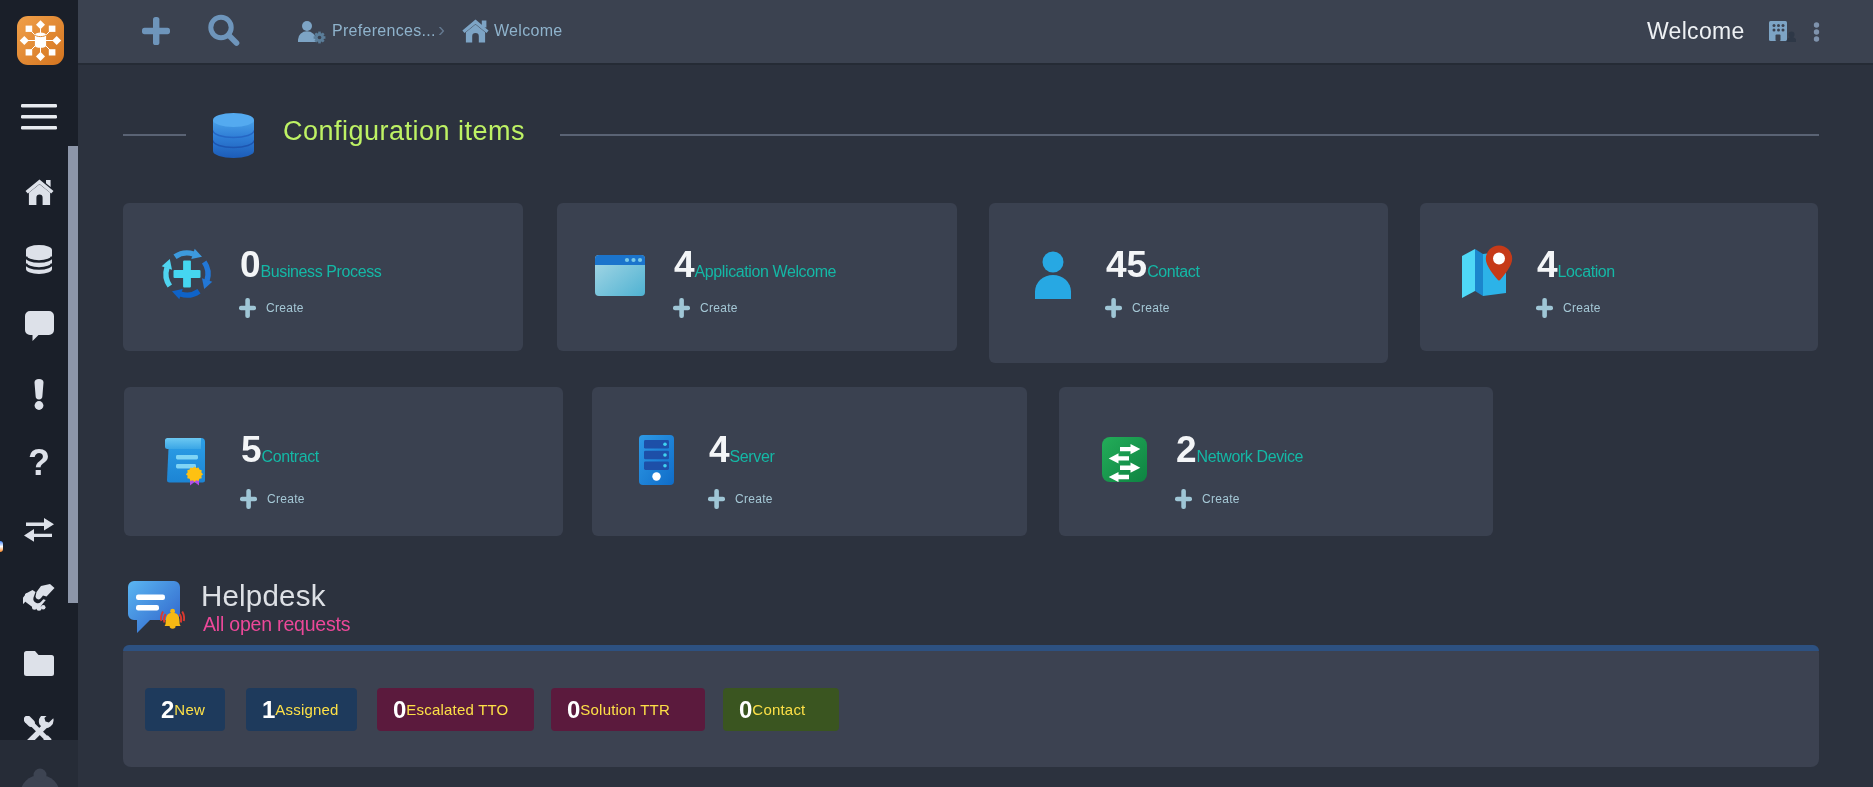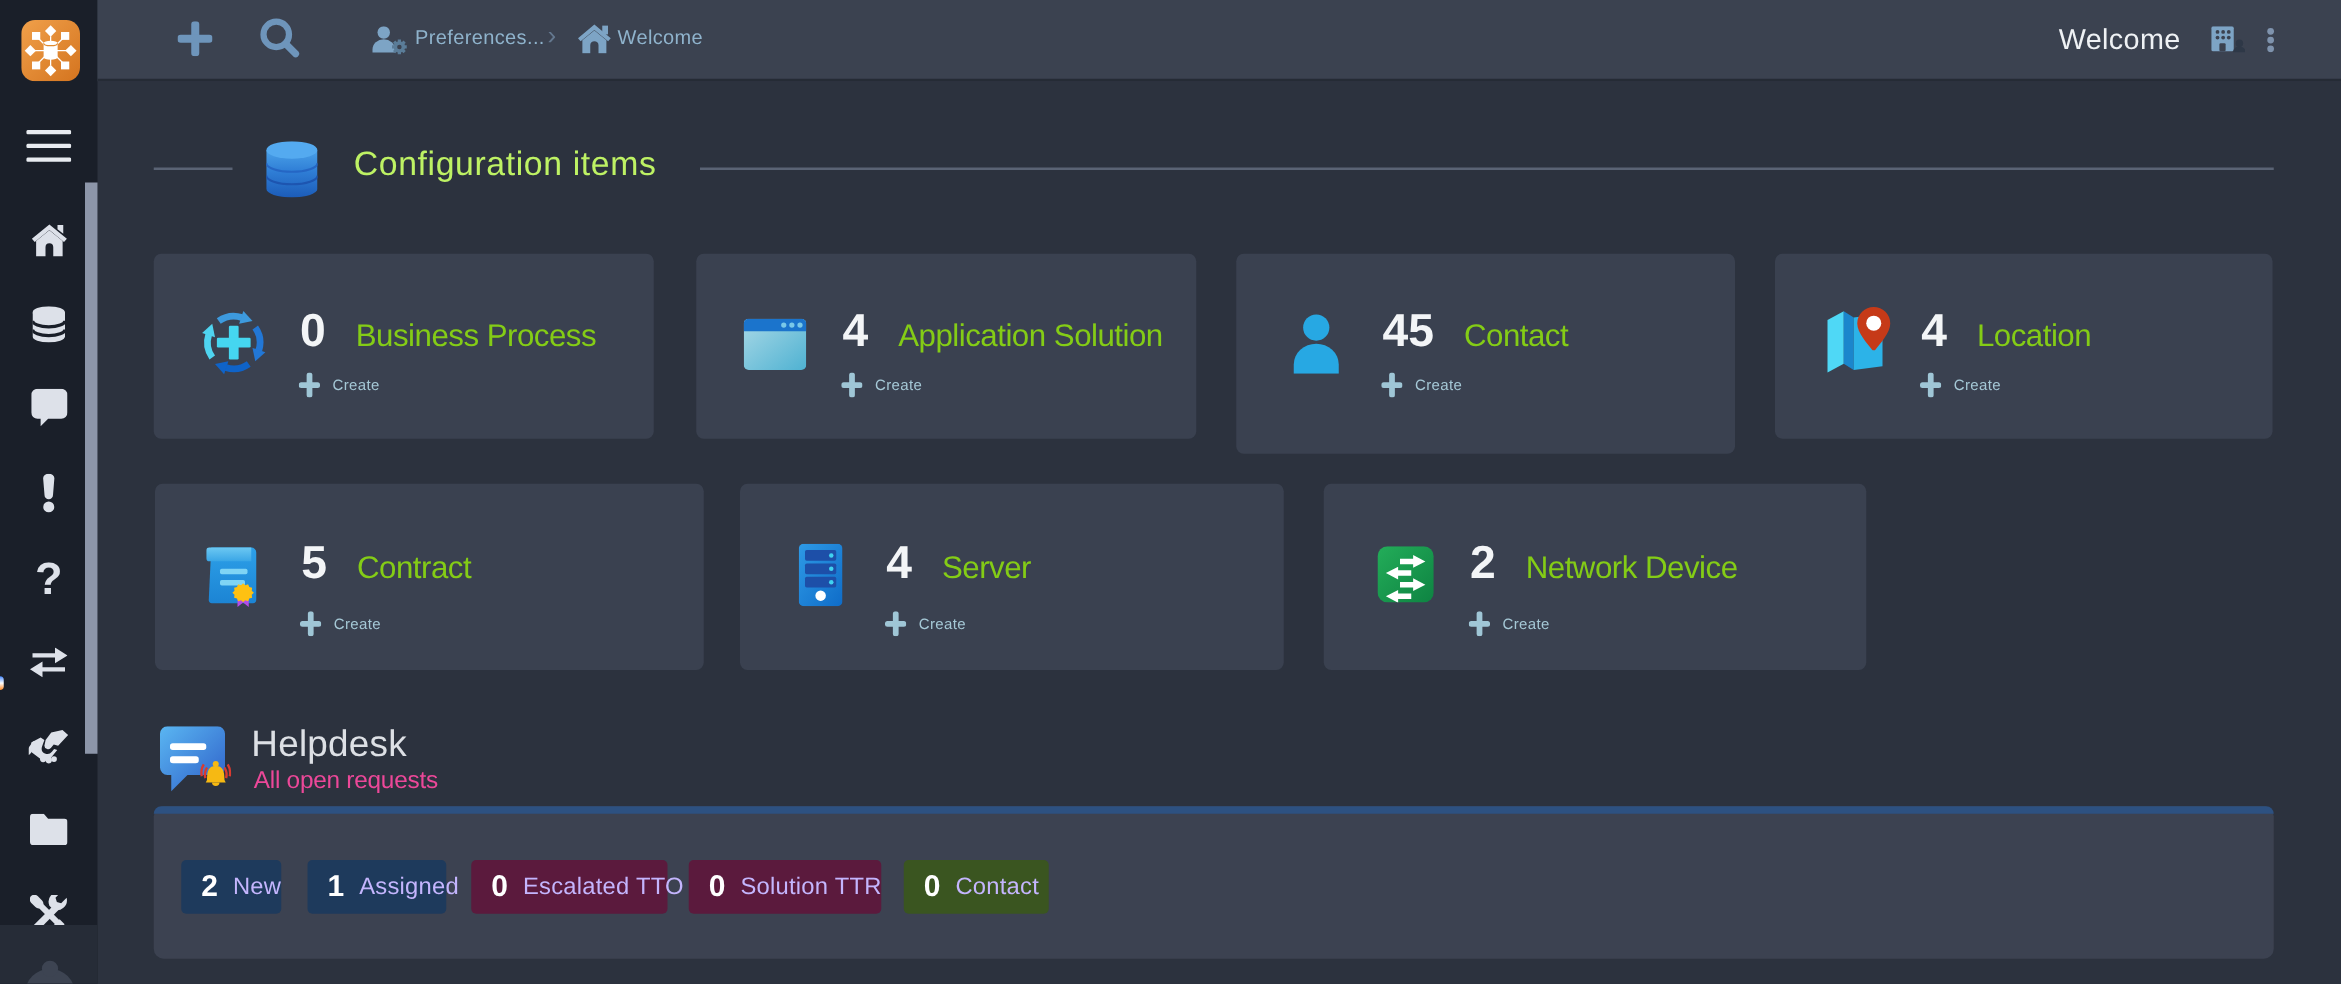--- a/index.html
+++ b/index.html
@@ -12,28 +12,28 @@
   #scrollthumb { position:absolute; left:68px; top:146px; width:10px; height:457px; background:#8d96a9; }
   .sicon { position:absolute; left:0; width:78px; display:flex; justify-content:center; }
   
   #topbar { position:absolute; left:78px; top:0; width:1795px; height:65px; background:#3b4250; border-bottom:2px solid #252b35; }
   .crumbtxt { color:#8fb3cc; font-size:16px; letter-spacing:0.3px; }
   
   .card { position:absolute; background:#3a4150; border-radius:6px; }
   .card .cicon { position:absolute; left:38px; }
   .numrow { position:absolute; left:117px; display:flex; align-items:baseline; }
   .num { font-size:37px; font-weight:bold; color:#f3f5f7; }
-  .lbl { font-size:25px; color:#84cc16; margin-left:24px; letter-spacing:-0.4px; }
+  .lbl { font-size:16px; color:#14b8a6; margin-left:0; letter-spacing:-0.4px; }
   .create { position:absolute; left:116px; display:flex; align-items:center; color:#a5c8d6; }
   .create svg { margin-right:10px; fill:#9fc6d6; }
   .create .ct { font-size:12px; letter-spacing:0.3px; }
   
   .badge { position:absolute; top:688px; height:43px; border-radius:4px; display:flex; align-items:center; padding-left:16px; color:#fff; white-space:nowrap; }
   .badge .bn { font-size:24px; font-weight:bold; }
-  .badge .bl { font-size:19px; margin-left:12px; letter-spacing:0.2px; color:#c4b5fd; }
+  .badge .bl { font-size:15px; letter-spacing:0.2px; color:#fde047; }
 </style>
 </head>
 <body>
 
 <div id="sidebar"></div>
 <div id="logo" class="abs" style="left:17px; top:16px;">
   <svg width="47" height="49" viewBox="0 0 47 49">
     <defs>
         <linearGradient id="lg-logo" x1="0" y1="0" x2="1" y2="1">
       <stop offset="0" stop-color="#f0a04a"></stop>
@@ -289,21 +289,21 @@
       <path d="M0 4 a4 4 0 0 1 4 -4 h42 a4 4 0 0 1 4 4 v6 h-50 Z" fill="#1b74cc"></path>
       <g fill="#79c8e8">
         <circle cx="32" cy="5" r="2.1"></circle>
             <circle cx="38.5" cy="5" r="2.1"></circle>
             <circle cx="45" cy="5" r="2.1"></circle>
       </g>
     </svg>
   </div>
   <div class="numrow" style="top:41px;">
         <span class="num">4</span>
-        <span class="lbl">Application Solution</span>
+        <span class="lbl">Application Welcome</span>
       </div>
   <div class="create" style="top:95px;">
         <svg width="17" height="20" viewBox="0 0 17 20">
           <rect x="6.3" y="0" width="4.6" height="20" rx="2"></rect>
           <rect x="0" y="7.7" width="17" height="4.6" rx="2"></rect>
         </svg>
         <span class="ct">Create</span>
       </div>
 </div>
 

